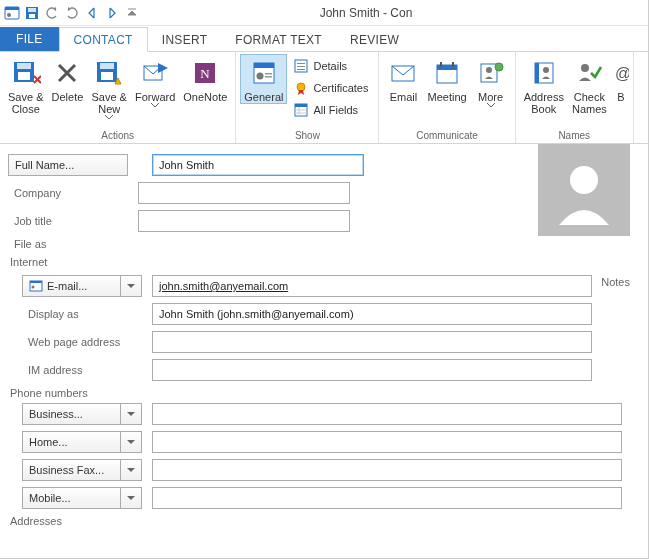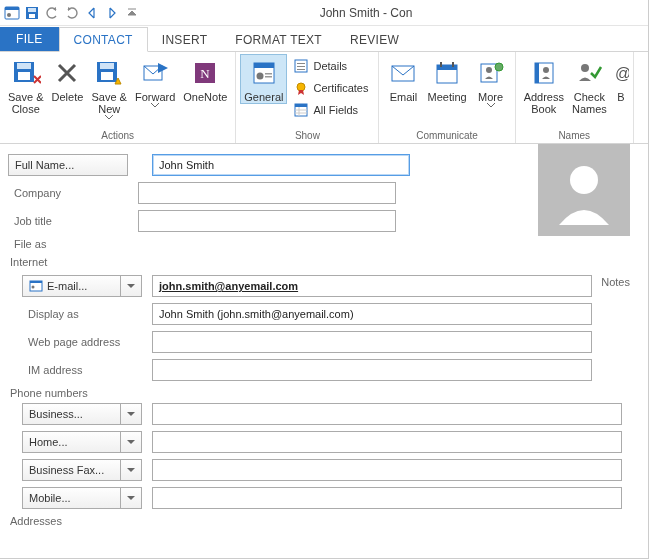--- a/index.html
+++ b/index.html
@@ -124,22 +124,22 @@
     width:92px; height:92px; border:1px solid #bdbdbd; background:#bdbdbd;
     display:flex; align-items:center; justify-content:center;
   }
   .section-h { font-size:11px; color:#666; margin: 4px 0 4px 2px; }
   .combo-split { display:flex; margin-right:10px; }
   .combo-split .lblbtn { width:98px; border-right:none; margin-right:0; }
   .combo-split .ddl { width:22px; height:22px; border:1px solid #ababab; background:linear-gradient(#fefefe,#f0f0f0); display:flex; align-items:center; justify-content:center; cursor:pointer; }
   .combo-split .ddl::after { content:""; border:4px solid transparent; border-top-color:#666; transform:translateY(2px); }
   .emailicon { width:14px; height:14px; margin-right:4px; }
   .notes { position:absolute; right:18px; top:132px; font-size:11px; color:#666; }
-  .underline { text-decoration: underline; font-weight: bold; }
-  .w258 { width:258px; }
+  .underline { text-decoration: underline; }
+  .w258 { width:212px; }
   .w440 { width:440px; }
   .w470 { width:470px; }
 </style>
 </head>
 <body>
 
 <div class="titlebar">
   <div class="qat">
     <span class="qicon">
       <svg width="16" height="16">

